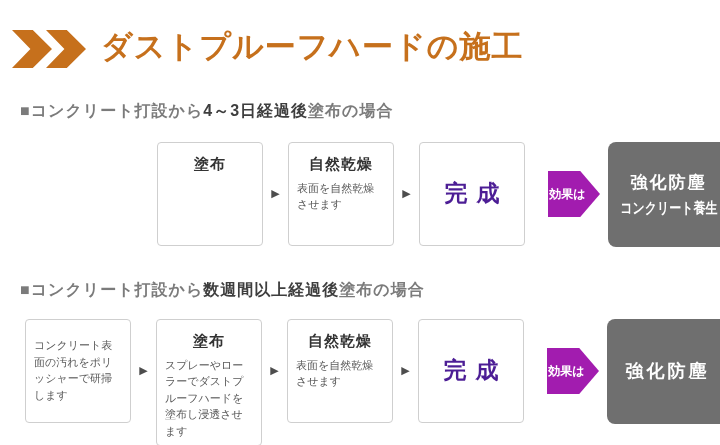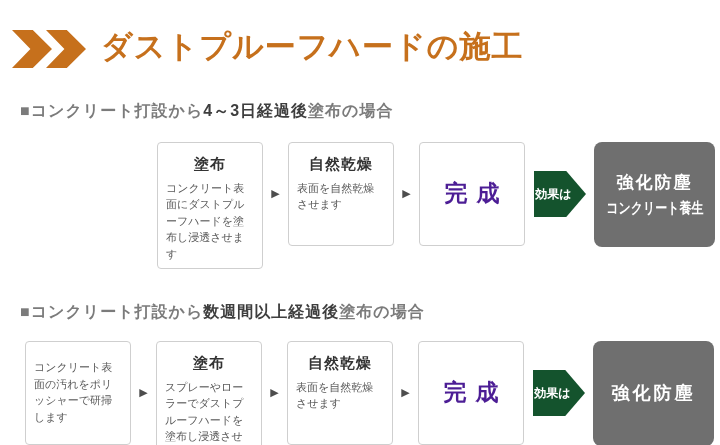--- a/index.html
+++ b/index.html
@@ -35,21 +35,21 @@
                overflow-wrap:anywhere; word-break:break-all; }
   .step-box.final { display:flex; align-items:center; justify-content:center;
                     padding:0; }
   .step-box.final .step-title { font-size:23px; letter-spacing:9px;
                                 text-indent:9px; color:#4c1d95; }
 
   .arrow-gap { width:25px; flex:0 0 auto; display:flex; justify-content:center;
                margin-top:46px; color:#4d4d4d; font-size:11px; line-height:1; }
 
   .effect-arrow { width:52px; height:46px; flex:0 0 auto;
-                  margin-left:9px; margin-top:29px; background:#14532d;
+                  margin-left:23px; margin-top:29px; background:#a21caf;
                   clip-path:polygon(0 0, 62% 0, 100% 50%, 62% 100%, 0 100%);
                   display:flex; align-items:center; justify-content:center;
                   padding-right:13px; }
   .effect-arrow span { color:#ffffff; font-size:12px; font-weight:bold; }
 
   .result-box { width:121px; min-height:105px; flex:0 0 auto; margin-left:8px;
                 background:#6f6f6f; border-radius:8px; color:#ffffff;
                 font-weight:bold; display:flex; flex-direction:column;
                 align-items:center; justify-content:center; text-align:center; }
   .result-line { font-size:17px; letter-spacing:2px; line-height:1.6;
@@ -69,21 +69,20 @@
   <h1 class="page-title">ダストプルーフハードの施工</h1>
 </div>
 
 <h2 class="section-heading">
   <span>■コンクリート打設から</span><span class="emph">4～3日経過後</span><span>塗布の場合</span>
 </h2>
 
 <div class="flow indent-large">
     <div class="step-box">
       <div class="step-title">塗布</div>
-      <div class="step-desc">コンクリート表面にダストプルーフハードを塗布し浸透させます</div>
     </div>
     <div class="arrow-gap">▶</div>
     <div class="step-box">
       <div class="step-title">自然乾燥</div>
       <div class="step-desc">表面を自然乾燥させます</div>
     </div>
     <div class="arrow-gap">▶</div>
     <div class="step-box final">
       <div class="step-title">完成</div>
     </div>

